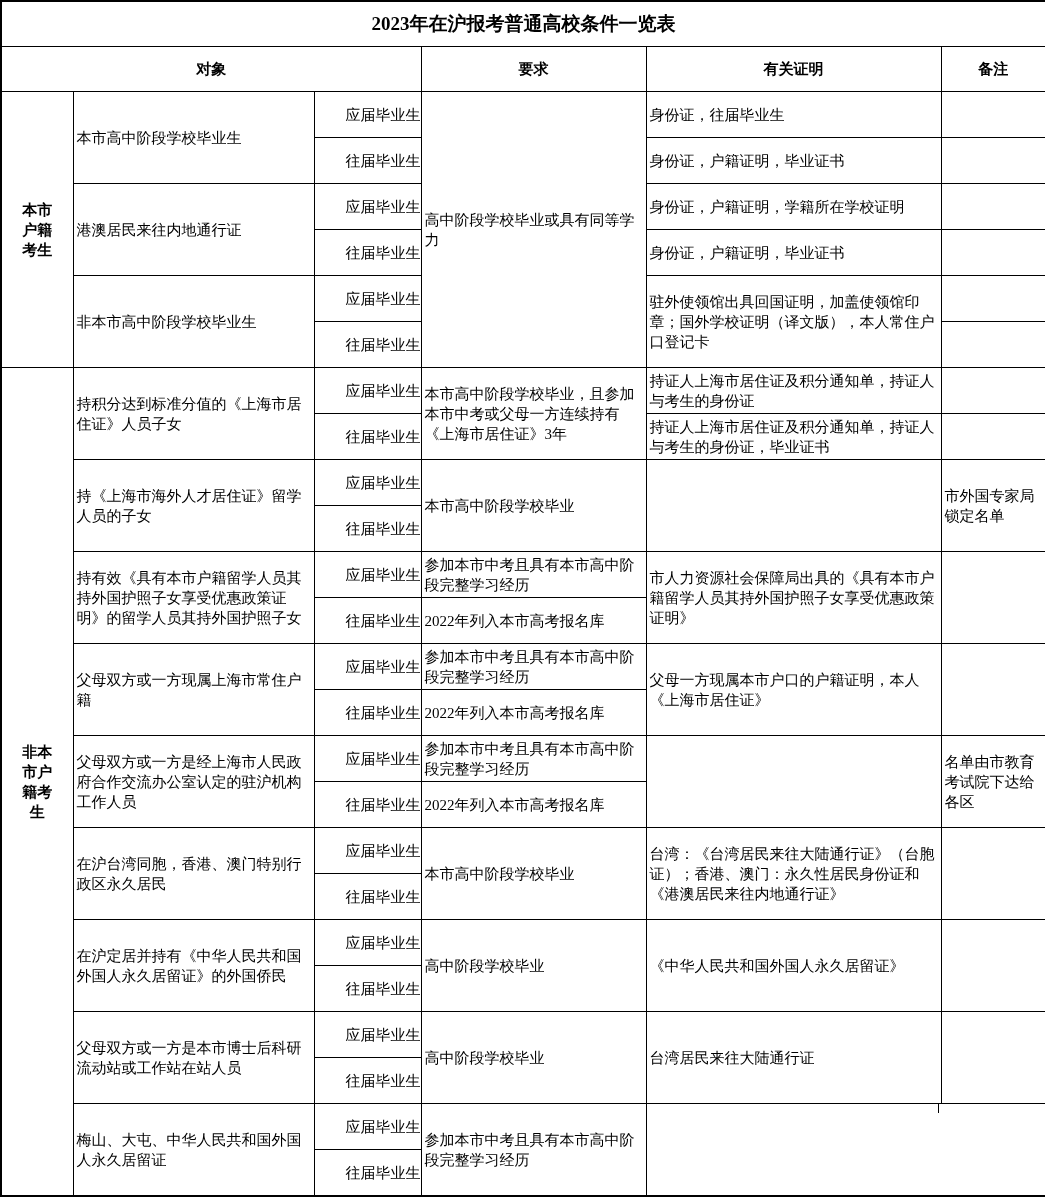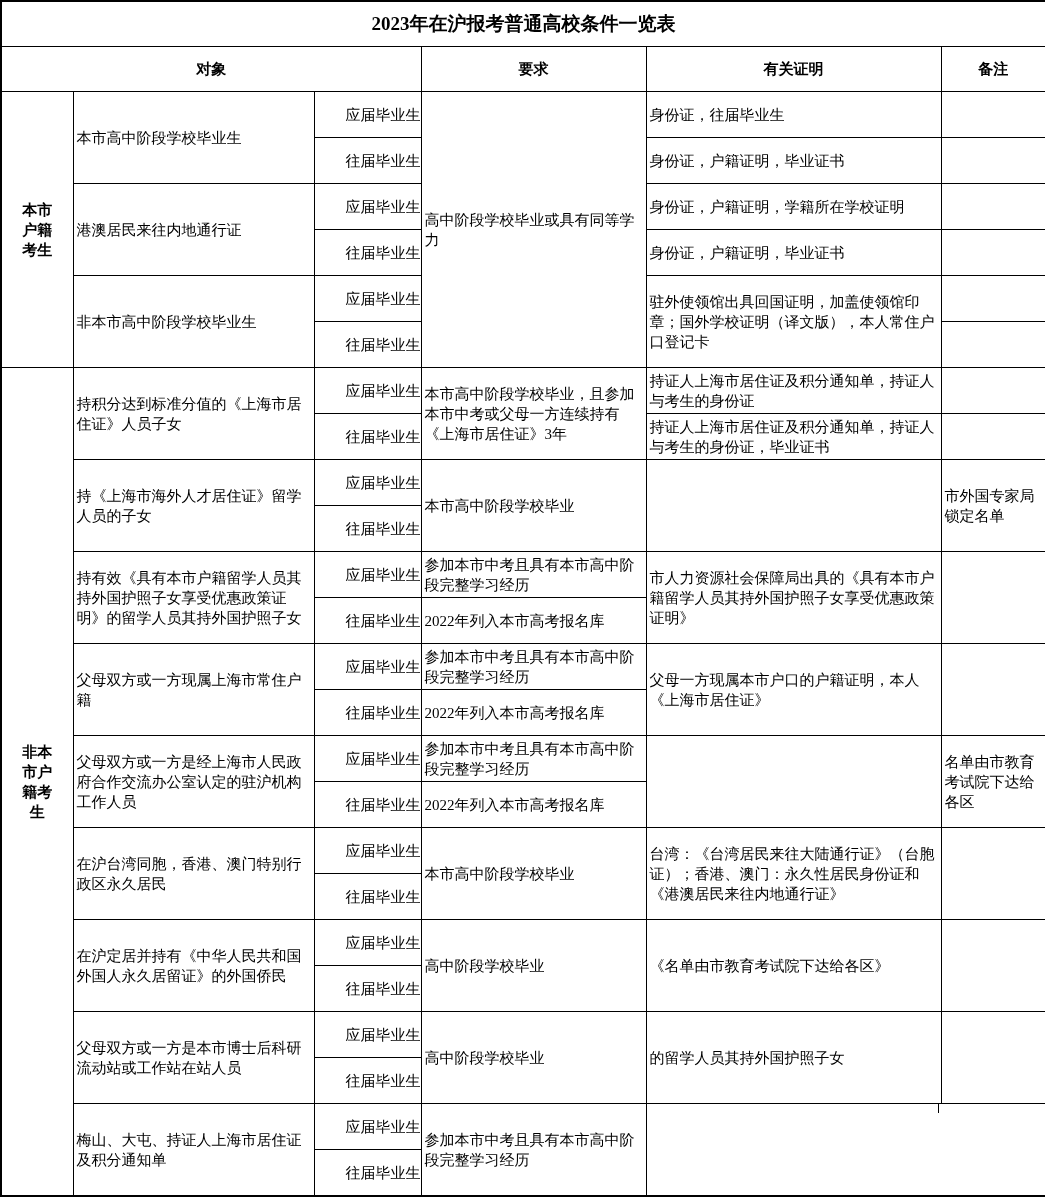--- a/index.html
+++ b/index.html
@@ -180,38 +180,38 @@
     <td class="c-cert" rowspan="2">台湾：《台湾居民来往大陆通行证》（台胞证）；香港、澳门：永久性居民身份证和《港澳居民来往内地通行证》</td>
     <td class="c-rem" rowspan="2"></td>
   </tr>
   <tr class="r">
     <td class="c-grad">往届毕业生</td>
   </tr>
   <tr class="r">
     <td class="c-cat" rowspan="2">在沪定居并持有《中华人民共和国外国人永久居留证》的外国侨民</td>
     <td class="c-grad">应届毕业生</td>
     <td class="c-req" rowspan="2">高中阶段学校毕业</td>
-    <td class="c-cert" rowspan="2">《名单由市教育考试院下达给各区》</td>
+    <td class="c-cert" rowspan="2">《中华人民共和国外国人永久居留证》</td>
     <td class="c-rem" rowspan="2"></td>
   </tr>
   <tr class="r">
     <td class="c-grad">往届毕业生</td>
   </tr>
   <tr class="r">
     <td class="c-cat" rowspan="2">父母双方或一方是本市博士后科研流动站或工作站在站人员</td>
     <td class="c-grad">应届毕业生</td>
     <td class="c-req" rowspan="2">高中阶段学校毕业</td>
-    <td class="c-cert" rowspan="2">的留学人员其持外国护照子女</td>
-    <td class="c-rem" rowspan="2"></td>
-  </tr>
-  <tr class="r">
-    <td class="c-grad">往届毕业生</td>
-  </tr>
-  <tr class="r">
-    <td class="c-cat" rowspan="2">梅山、大屯、持证人上海市居住证及积分通知单</td>
+    <td class="c-cert" rowspan="2">台湾居民来往大陆通行证</td>
+    <td class="c-rem" rowspan="2"></td>
+  </tr>
+  <tr class="r">
+    <td class="c-grad">往届毕业生</td>
+  </tr>
+  <tr class="r">
+    <td class="c-cat" rowspan="2">梅山、大屯、中华人民共和国外国人永久居留证</td>
     <td class="c-grad">应届毕业生</td>
     <td class="c-req" rowspan="2">参加本市中考且具有本市高中阶段完整学习经历</td>
     <td class="c-cert merge-last" rowspan="2" colspan="2"></td>
   </tr>
   <tr class="r">
     <td class="c-grad">往届毕业生</td>
   </tr>
 </tbody>
   </table>
 

